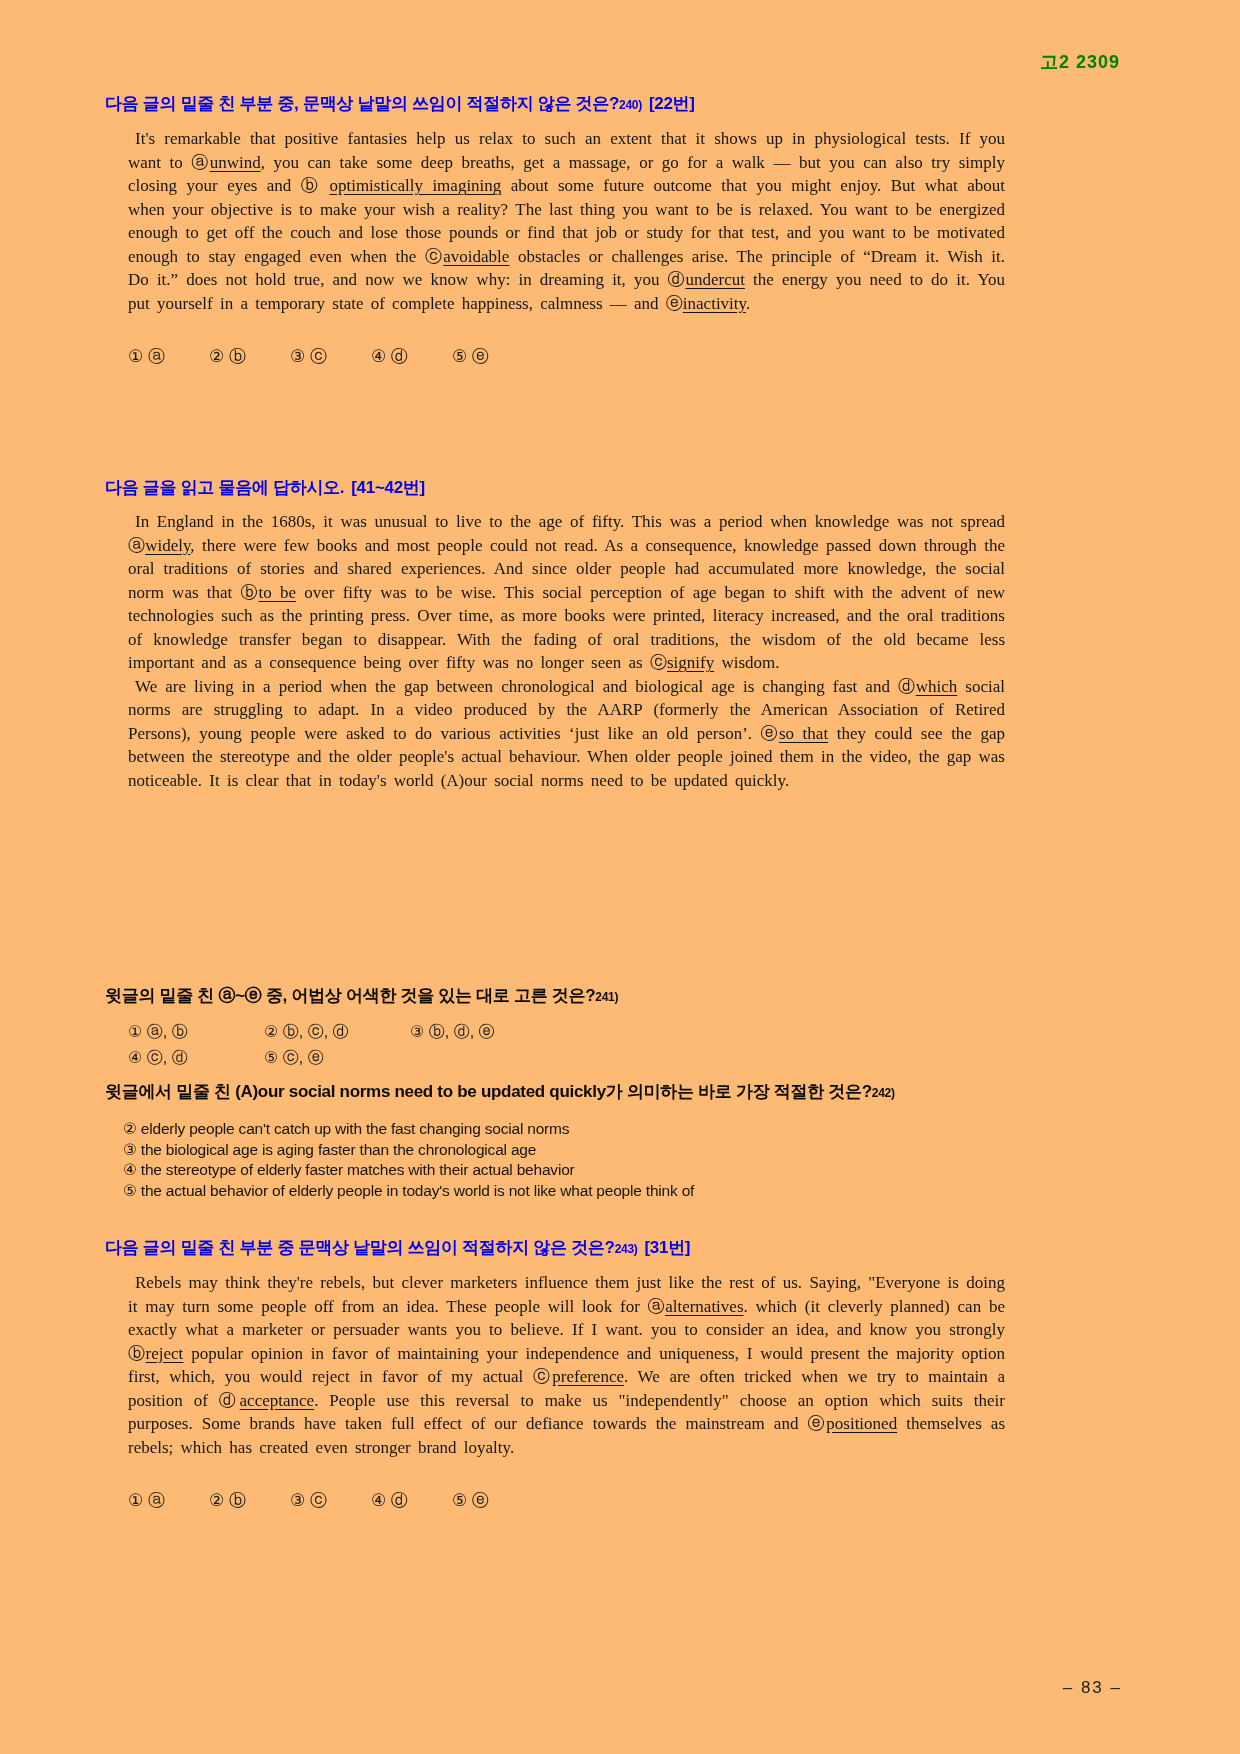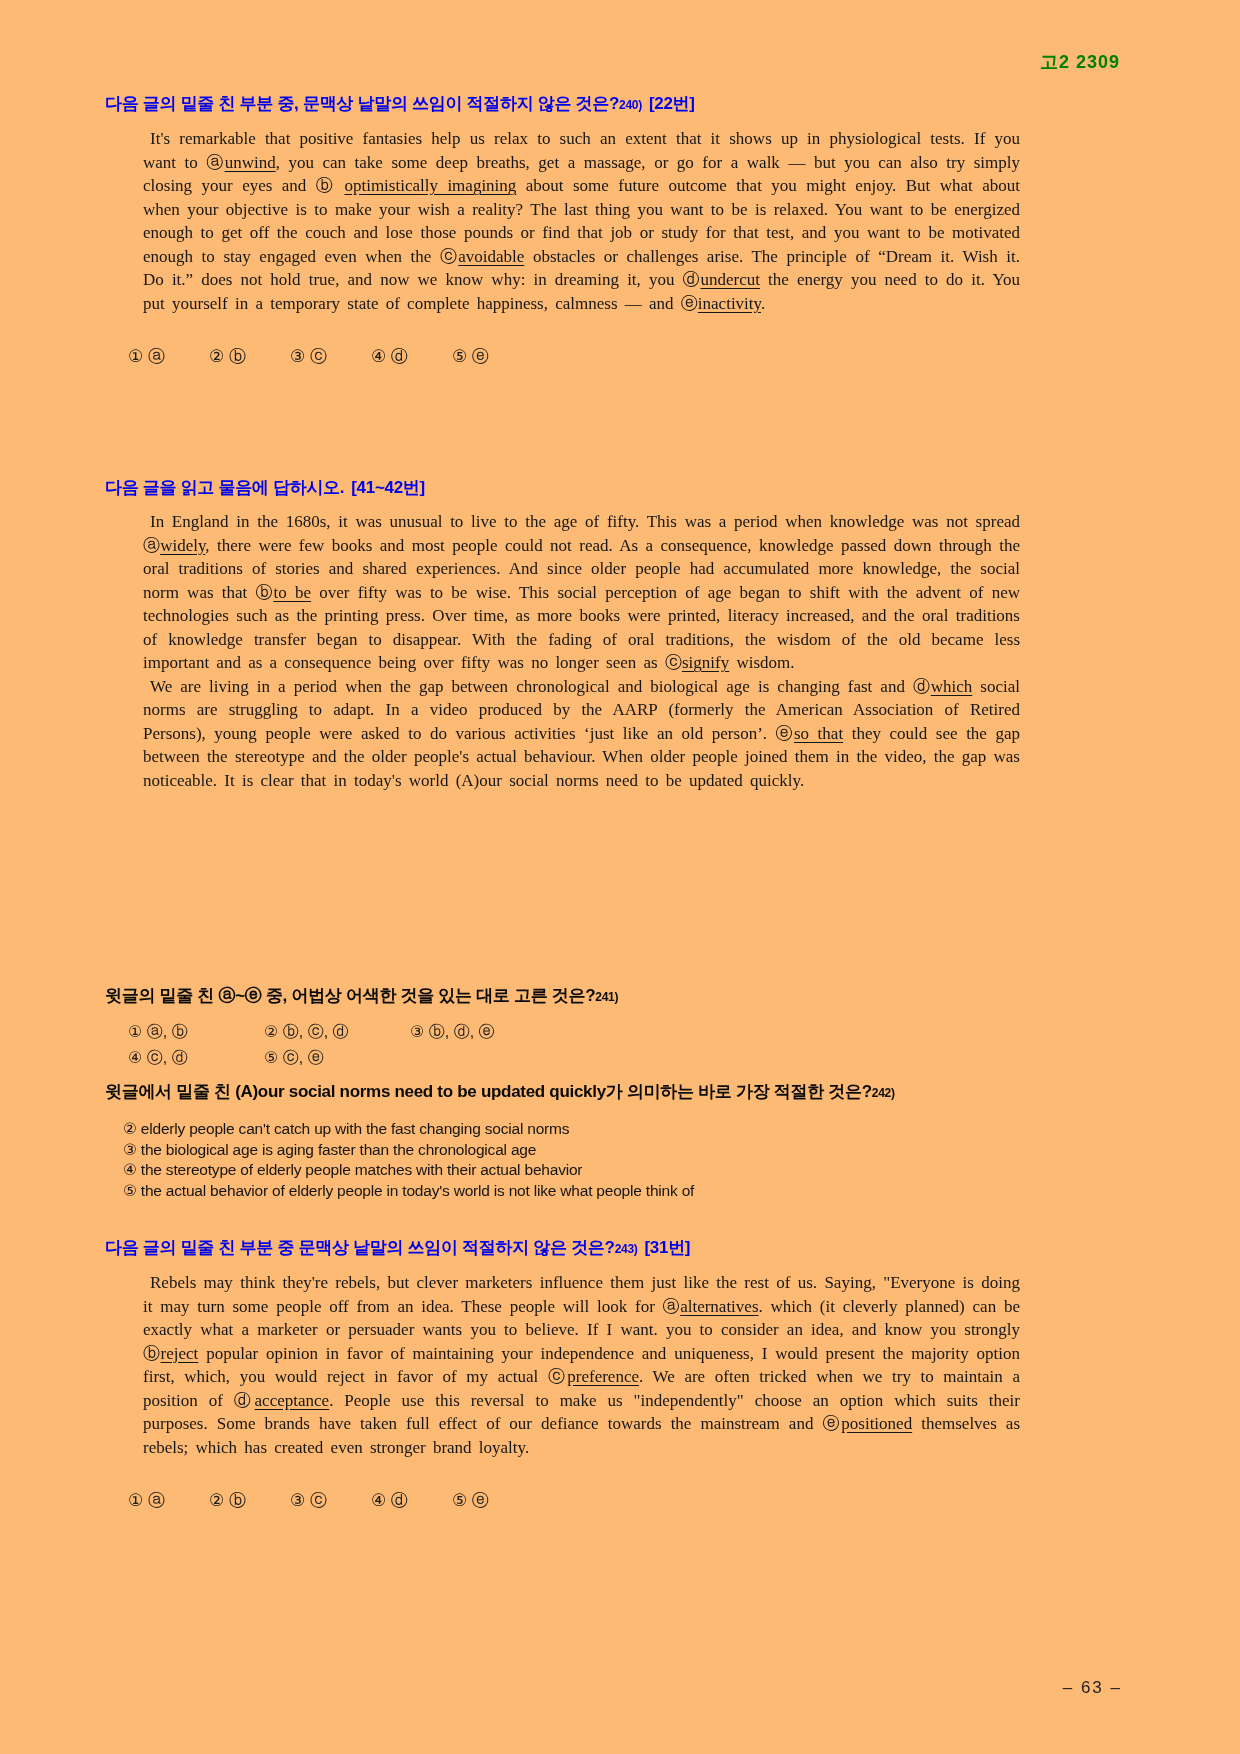--- a/index.html
+++ b/index.html
@@ -31,21 +31,21 @@
   .title{
     margin:0;font-size:17px;font-weight:bold;line-height:24px;
     letter-spacing:-0.3px;
   }
   .title.blue{color:var(--blue,#0000EE);}
   .title.black{color:#0a0a0a;}
   .fn{font-size:12px;font-weight:bold;}
   .tag{margin-left:7px;font-weight:bold;}
 
   .passage{
-    margin:10px 0 0 38px;width:877px;
+    margin:10px 0 0 23px;width:877px;
     font-family:"Liberation Serif","DejaVu Serif",serif;
     font-size:17px;line-height:23.5px;color:#161616;
     text-align:justify;word-spacing:3px;text-indent:7px;
   }
   .passage.follow{margin-top:0;}
   .u{text-decoration:underline;text-underline-offset:3px;}
 
   .choice-row{
     display:flex;gap:44px;
     margin:30px 0 0 23px;
@@ -94,32 +94,32 @@
       <span class="choice">④ ⓒ, ⓓ</span>
       <span class="choice">⑤ ⓒ, ⓔ</span>
     </div>
   </section>
 
   <section class="sec-q242">
     <h3 class="title black"><span>윗글에서 밑줄 친 (A)our social norms need to be updated quickly가 의미하는 바로 가장 적절한 것은?</span><span class="fn">242)</span></h3>
     <div class="options">
       <div class="option">② elderly people can't catch up with the fast changing social norms</div>
       <div class="option">③ the biological age is aging faster than the chronological age</div>
-      <div class="option">④ the stereotype of elderly people matches with their actual behavior</div>
+      <div class="option">④ the stereotype of elderly faster matches with their actual behavior</div>
       <div class="option">⑤ the actual behavior of elderly people in today's world is not like what people think of</div>
     </div>
   </section>
 
   <section class="sec-q243">
     <h3 class="title blue"><span>다음 글의 밑줄 친 부분 중 문맥상 낱말의 쓰임이 적절하지 않은 것은?</span><span class="fn">243)</span><span class="tag">[31번]</span></h3>
     <p class="passage"><span>Rebels may think they're rebels, but clever marketers influence them just like the rest of us. Saying, "Everyone is doing it may turn some people off from an idea. These people will look for ⓐ</span><span class="u">alternatives</span><span>. which (it cleverly planned) can be exactly what a marketer or persuader wants you to believe. If I want. you to consider an idea, and know you strongly ⓑ</span><span class="u">reject</span><span> popular opinion in favor of maintaining your independence and uniqueness, I would present the majority option first, which, you would reject in favor of my actual ⓒ</span><span class="u">preference</span><span>. We are often tricked when we try to maintain a position of ⓓ</span><span class="u">acceptance</span><span>. People use this reversal to make us "independently" choose an option which suits their purposes. Some brands have taken full effect of our defiance towards the mainstream and ⓔ</span><span class="u">positioned</span><span> themselves as rebels; which has created even stronger brand loyalty.</span></p>
     <div class="choice-row">
       <span class="choice">① ⓐ</span>
       <span class="choice">② ⓑ</span>
       <span class="choice">③ ⓒ</span>
       <span class="choice">④ ⓓ</span>
       <span class="choice">⑤ ⓔ</span>
     </div>
   </section>
 
-  <div class="footer">– 63 –</div>
+  <div class="footer">– 83 –</div>
 
 </div>
 
 </body></html>

